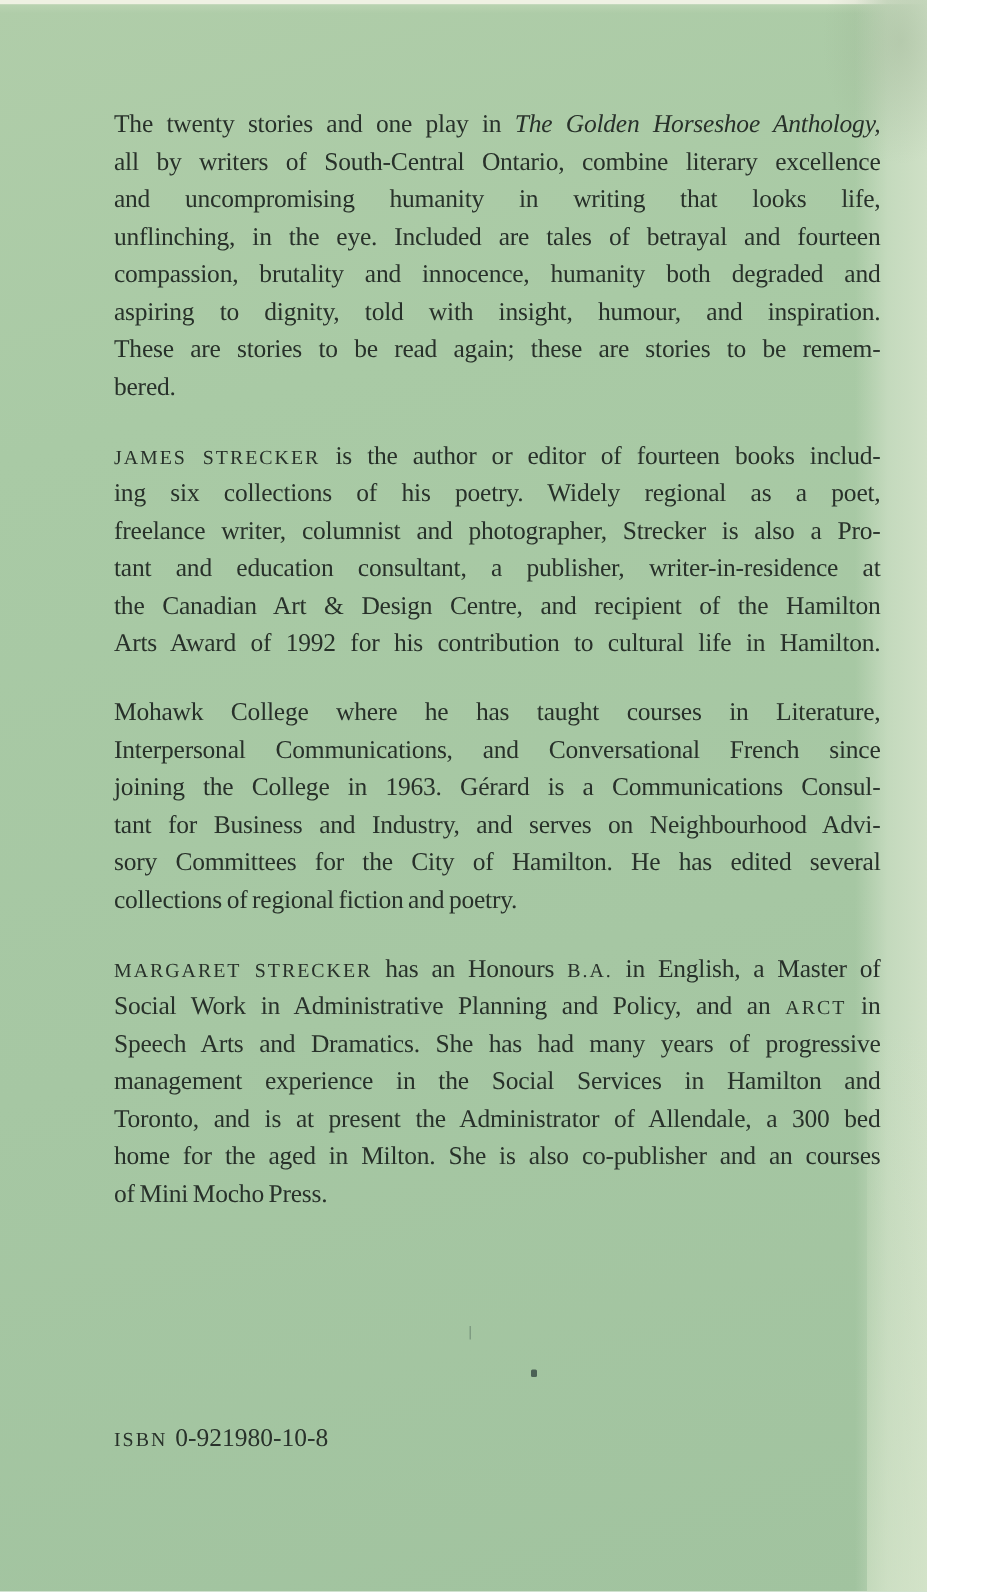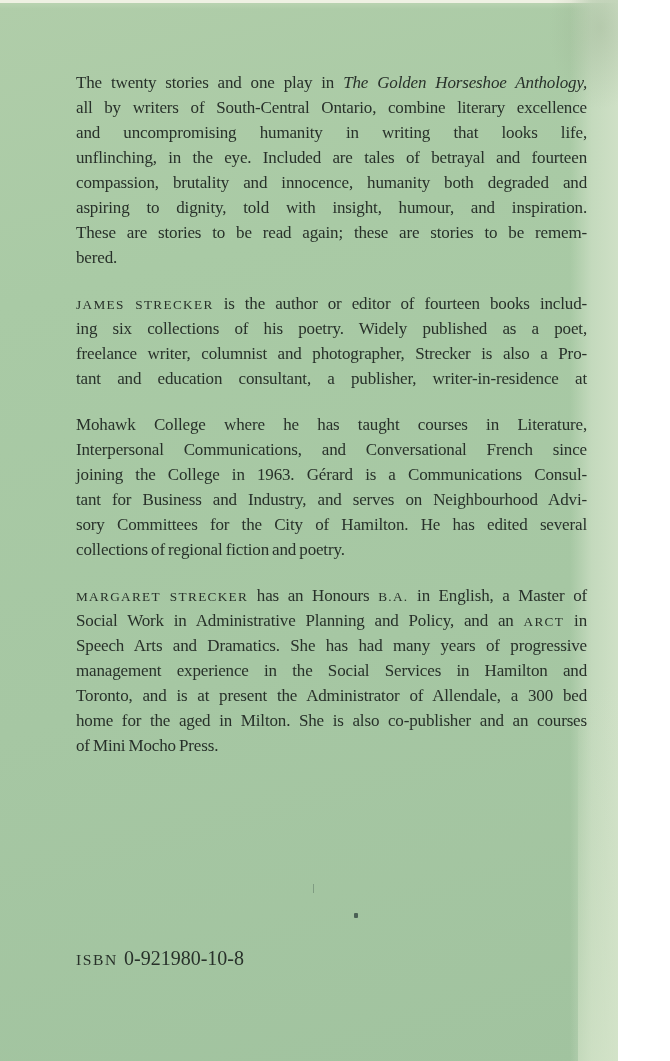--- a/index.html
+++ b/index.html
@@ -83,21 +83,21 @@
     font-size: 0.78em;
     letter-spacing: 0.1em;
   }
   .isbn-line {
     position: absolute;
     left: 76px;
     top: 946px;
     height: 25px;
     line-height: 25px;
     color: #28312a;
-    font-size: 20px;
+    font-size: 17px;
   }
   .isbn-line .sc {
     margin-right: 0.4em;
   }
   .speck {
     position: absolute;
     background: #3c4f48;
   }
   .speck-a {
     left: 354px; top: 913px;
@@ -133,23 +133,25 @@
         <div class="line"><span>all by writers of South-Central Ontario, combine literary excellence</span></div>
         <div class="line"><span>and uncompromising humanity in writing that looks life,</span></div>
         <div class="line"><span>unflinching, in the eye. Included are tales of betrayal and fourteen</span></div>
         <div class="line"><span>compassion, brutality and innocence, humanity both degraded and</span></div>
         <div class="line"><span>aspiring to dignity, told with insight, humour, and inspiration.</span></div>
         <div class="line"><span>These are stories to be read again; these are stories to be remem-</span></div>
         <div class="line last"><span>bered.</span></div>
       </div>
       <div class="para">
         <div class="line"><span class="sc">JAMES STRECKER</span><span> is the author or editor of fourteen books includ-</span></div>
-        <div class="line"><span>ing six collections of his poetry. Widely published as a poet,</span></div>
+        <div class="line"><span>ing six collections of his poetry. Widely regional as a poet,</span></div>
         <div class="line"><span>freelance writer, columnist and photographer, Strecker is also a Pro-</span></div>
         <div class="line"><span>tant and education consultant, a publisher, writer-in-residence at</span></div>
+        <div class="line"><span>the Canadian Art &amp; Design Centre, and recipient of the Hamilton</span></div>
+        <div class="line"><span>Arts Award of 1992 for his contribution to cultural life in Hamilton.</span></div>
       </div>
       <div class="para">
         <div class="line"><span>Mohawk College where he has taught courses in Literature,</span></div>
         <div class="line"><span>Interpersonal Communications, and Conversational French since</span></div>
         <div class="line"><span>joining the College in 1963. Gérard is a Communications Consul-</span></div>
         <div class="line"><span>tant for Business and Industry, and serves on Neighbourhood Advi-</span></div>
         <div class="line"><span>sory Committees for the City of Hamilton. He has edited several</span></div>
         <div class="line last"><span>collections of regional fiction and poetry.</span></div>
       </div>
       <div class="para">

